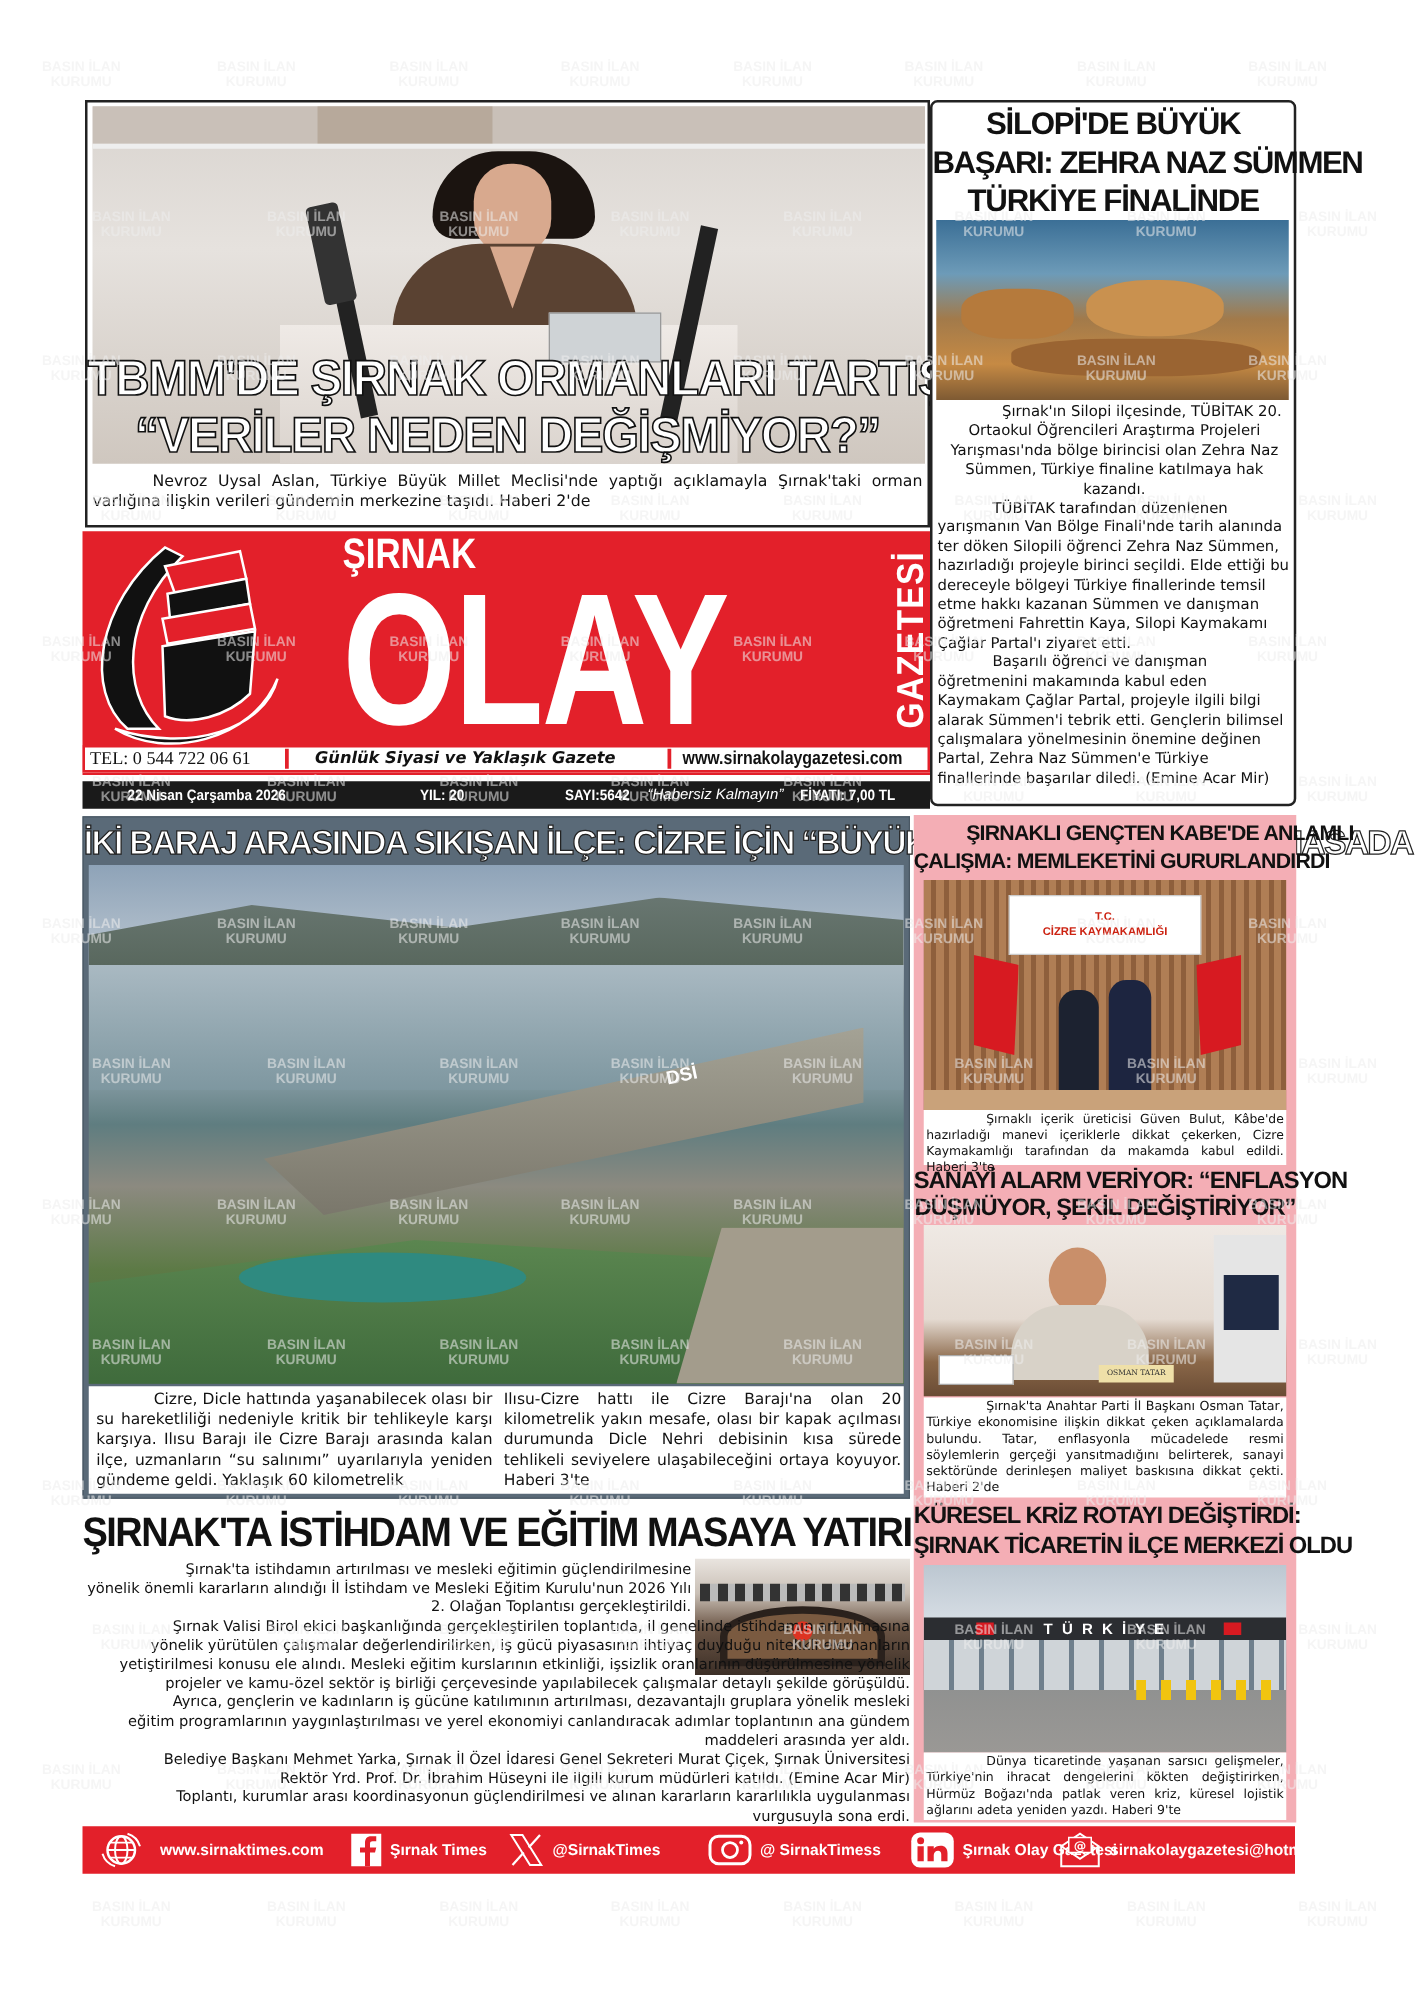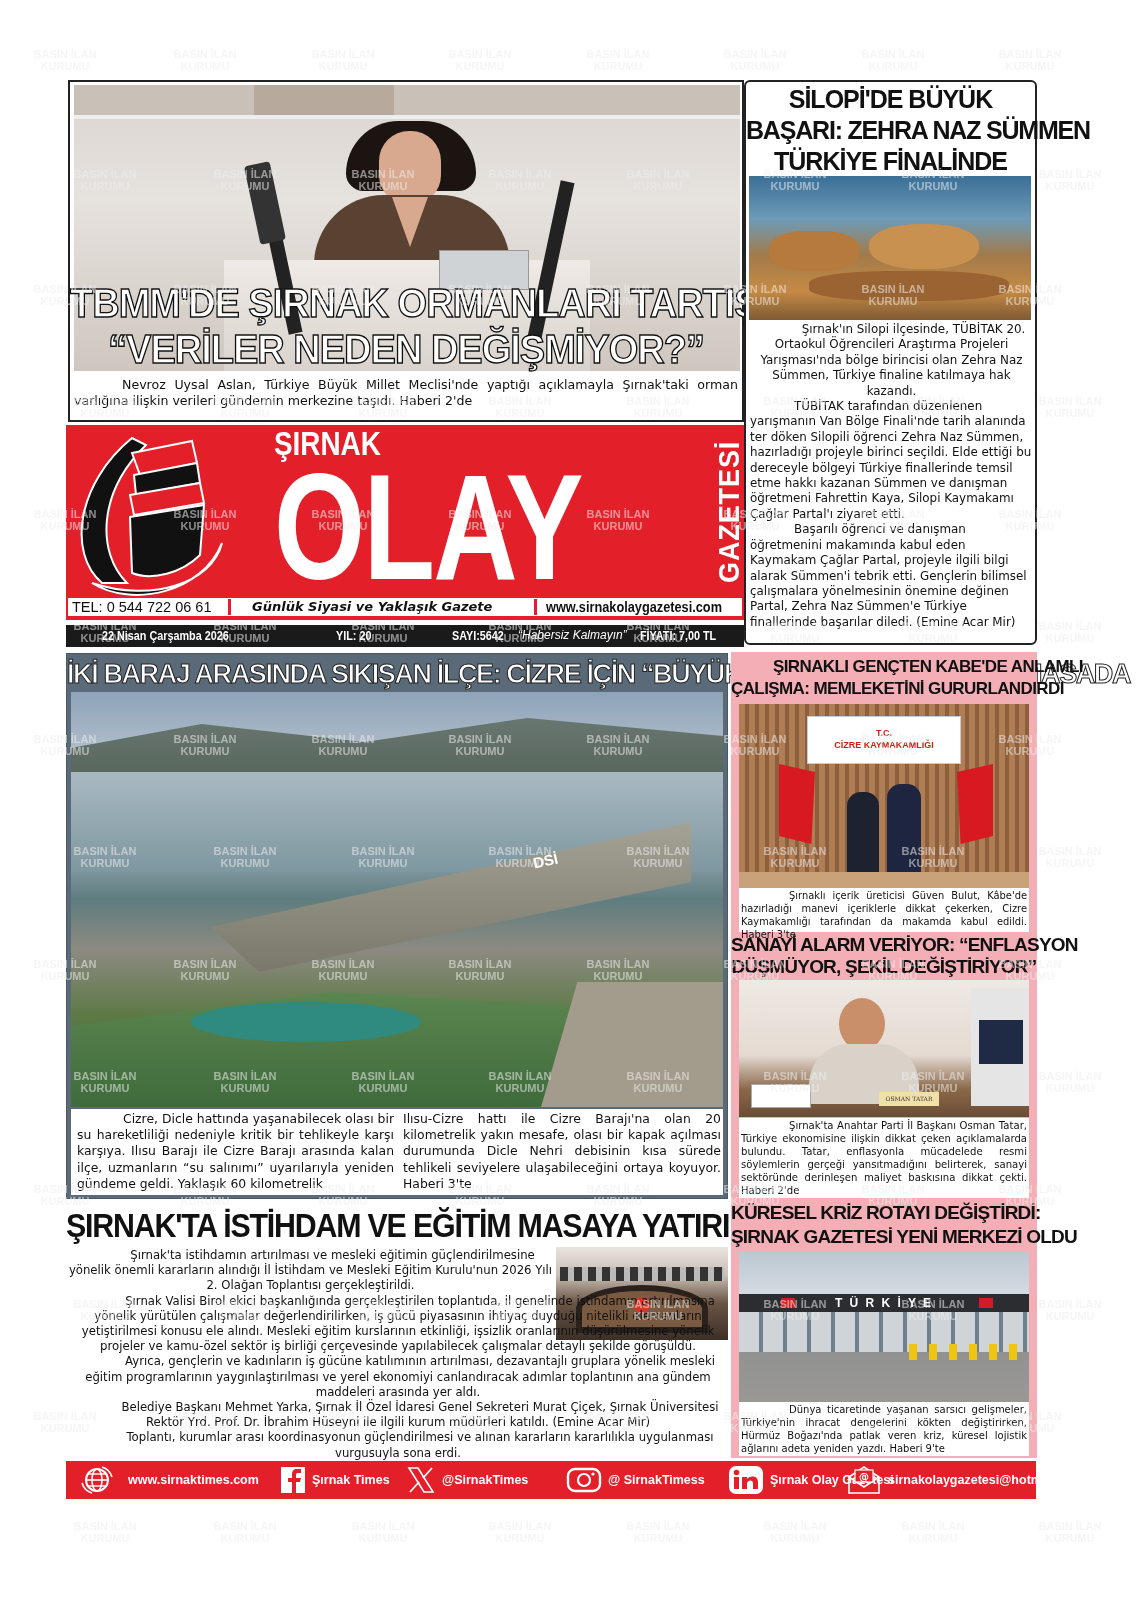--- a/index.html
+++ b/index.html
@@ -537,21 +537,21 @@
     <path d="M62 42 L125 30 L128 50 L64 62 Z" fill="#111" stroke="#fff" stroke-width="2"></path>
     <path d="M58 62 L128 50 L132 70 L62 82 Z" fill="#e3202a" stroke="#fff" stroke-width="2"></path>
     <path d="M58 84 L132 72 L128 122 C 110 140, 80 148, 60 140 Z" fill="#111" stroke="#fff" stroke-width="2"></path>
     <path d="M20 150 C 60 175, 130 160, 150 110 C 140 150, 80 170, 20 150 Z" fill="#111" stroke="#fff" stroke-width="2"></path>
   </svg>
   <div class="abs cond" style="left:208px;top:-2px;font-size:34px;line-height:40px;color:#fff;transform:scaleX(.82)">ŞIRNAK</div>
   <div class="abs cond" style="left:208px;top:32px;font-size:150px;line-height:140px;color:#fff;transform:scaleX(.78);letter-spacing:-2px">OLAY</div>
   <div class="abs cond" style="left:648px;top:158px;font-size:30px;line-height:30px;color:#fff;transform:rotate(-90deg) scaleX(.9);transform-origin:left top;letter-spacing:1px">GAZETESİ</div>
 </div>
 <div class="abs" id="masthead-strip">
-  <span class="abs" style="left:4px;top:0;font-family:Liberation Sans, sans-serif;font-size:14.5px;line-height:18px;color:#111">TEL: 0 544 722 06 61</span>
+  <span class="abs" style="left:4px;top:0;font-family:Liberation Serif, serif;font-size:14.5px;line-height:18px;color:#111">TEL: 0 544 722 06 61</span>
   <span class="abs" style="left:160px;top:1px;width:3px;height:16px;background:#e3202a"></span>
   <span class="abs" style="left:184px;top:0;font-family:'DejaVu Sans',sans-serif;font-style:italic;font-weight:bold;font-size:13px;line-height:18px;color:#111">Günlük Siyasi ve Yaklaşık Gazete</span>
   <span class="abs" style="left:466px;top:1px;width:3px;height:16px;background:#e3202a"></span>
   <span class="abs cond" style="left:478px;top:0;font-size:15px;line-height:18px;color:#111;transform:scaleX(.85)">www.sirnakolaygazetesi.com</span>
 </div>
 
 <div class="abs" id="dateline">
   <span class="abs cond" style="left:36px;top:3px;font-size:12px;line-height:16px;transform:scaleX(.9)">22 Nisan Çarşamba 2026</span>
   <span class="abs cond" style="left:270px;top:3px;font-size:12px;line-height:16px;transform:scaleX(.9)">YIL: 20</span>
   <span class="abs cond" style="left:386px;top:3px;font-size:12px;line-height:16px;transform:scaleX(.9)">SAYI:5642</span>
@@ -580,21 +580,21 @@
   </div>
 </div>
 
 <div class="abs" style="left:66px;top:1204px;width:664px;height:255px">
   <div class="abs cond" style="left:0;top:4px;font-size:33px;line-height:36px;color:#111;transform:scaleX(.92);letter-spacing:-1.3px">ŞIRNAK'TA İSTİHDAM VE EĞİTİM MASAYA YATIRILDI</div>
   <div class="abs photo" style="left:490px;top:43px;width:172px;height:93px;background:linear-gradient(180deg,#e9e4df 0%,#c9bfb5 30%,#6b5545 60%,#3c2f27 100%)">
     <div class="abs" style="left:20px;top:38px;width:132px;height:48px;border-radius:50% 50% 0 0;background:#7a5a40;border:6px solid #2a211c"></div>
     <div class="abs" style="left:78px;top:50px;width:16px;height:16px;border-radius:50%;background:#d32"></div>
     <div class="abs" style="left:4px;top:20px;width:164px;height:14px;background:repeating-linear-gradient(90deg,#333 0 8px,#bbb 8px 14px)"></div>
   </div>
-  <div class="abs txt" style="left:2px;top:44px;width:660px;font-size:11.7px;line-height:15.2px;text-align:center">
+  <div class="abs txt" style="left:2px;top:44px;width:660px;font-size:11.7px;line-height:15.2px;text-align:right">
     <p style="text-indent:44px;margin-right:175px">Şırnak'ta istihdamın artırılması ve mesleki eğitimin güçlendirilmesine yönelik önemli kararların alındığı İl İstihdam ve Mesleki Eğitim Kurulu'nun 2026 Yılı 2. Olağan Toplantısı gerçekleştirildi.</p>
     <p style="text-indent:44px">Şırnak Valisi Birol ekici başkanlığında gerçekleştirilen toplantıda, il genelinde istihdamın artırılmasına yönelik yürütülen çalışmalar değerlendirilirken, iş gücü piyasasının ihtiyaç duyduğu nitelikli elemanların yetiştirilmesi konusu ele alındı. Mesleki eğitim kurslarının etkinliği, işsizlik oranlarının düşürülmesine yönelik projeler ve kamu-özel sektör iş birliği çerçevesinde yapılabilecek çalışmalar detaylı şekilde görüşüldü.</p>
     <p style="text-indent:44px">Ayrıca, gençlerin ve kadınların iş gücüne katılımının artırılması, dezavantajlı gruplara yönelik mesleki eğitim programlarının yaygınlaştırılması ve yerel ekonomiyi canlandıracak adımlar toplantının ana gündem maddeleri arasında yer aldı.</p>
     <p style="text-indent:44px">Belediye Başkanı Mehmet Yarka, Şırnak İl Özel İdaresi Genel Sekreteri Murat Çiçek, Şırnak Üniversitesi Rektör Yrd. Prof. Dr. İbrahim Hüseyni ile ilgili kurum müdürleri katıldı. (Emine Acar Mir)</p>
     <p style="text-indent:44px">Toplantı, kurumlar arası koordinasyonun güçlendirilmesi ve alınan kararların kararlılıkla uygulanması vurgusuyla sona erdi.</p>
   </div>
 </div>
 
 <div class="abs" id="pink">
 
@@ -628,21 +628,21 @@
       <div class="abs" style="left:140px;top:112px;width:60px;height:14px;background:#efe0a8;font-family:'DejaVu Serif',serif;font-size:6px;line-height:14px;text-align:center;color:#333">OSMAN TATAR</div>
       <div class="abs" style="left:12px;top:104px;width:60px;height:24px;background:#fff;border:1px solid #aaa"></div>
     </div>
     <div class="abs pink-white txt" style="left:8px;top:184px;width:290px;height:80px;font-size:10.1px;line-height:13px;padding:1px 2px">
         <p style="text-indent:48px">Şırnak'ta Anahtar Parti İl Başkanı Osman Tatar, Türkiye ekonomisine ilişkin dikkat çeken açıklamalarda bulundu. Tatar, enflasyonla mücadelede resmi söylemlerin gerçeği yansıtmadığını belirterek, sanayi sektöründe derinleşen maliyet baskısına dikkat çekti. Haberi 2'de</p>
       </div>
   </div>
 
   <div class="abs" style="left:0;top:550px;width:306px;height:256px">
     <div class="abs cond" style="left:0;top:0;width:306px;text-align:center;font-size:19px;line-height:22px;color:#111;letter-spacing:-.8px">KÜRESEL KRİZ ROTAYI DEĞİŞTİRDİ:</div>
-    <div class="abs cond" style="left:0;top:24px;width:306px;text-align:center;font-size:19px;line-height:22px;color:#111;letter-spacing:-.8px">ŞIRNAK GAZETESİ YENİ MERKEZİ OLDU</div>
+    <div class="abs cond" style="left:0;top:24px;width:306px;text-align:center;font-size:19px;line-height:22px;color:#111;letter-spacing:-.8px">ŞIRNAK TİCARETİN İLÇE MERKEZİ OLDU</div>
     <div class="abs photo" style="left:8px;top:50px;width:290px;height:150px;background:linear-gradient(180deg,#bcc7d1 0%,#d6dde4 30%,#8d8f8f 55%,#9a9895 100%)">
       <div class="abs" style="left:0;top:42px;width:290px;height:18px;background:#2b2d31;color:#fff;font-family:'Liberation Sans',sans-serif;font-weight:bold;font-size:12px;line-height:18px;text-align:center;letter-spacing:2px">T Ü R K İ Y E</div>
       <div class="abs" style="left:42px;top:46px;width:14px;height:10px;background:#d71a21"></div>
       <div class="abs" style="left:240px;top:46px;width:14px;height:10px;background:#d71a21"></div>
       <div class="abs" style="left:0;top:60px;width:290px;height:40px;background:repeating-linear-gradient(90deg,#cfd4d8 0 20px,#6f7f8c 20px 24px)"></div>
       <div class="abs" style="left:170px;top:92px;width:110px;height:16px;background:repeating-linear-gradient(90deg,#f1c40f 0 8px,transparent 8px 20px)"></div>
     </div>
     <div class="abs pink-white txt" style="left:8px;top:200px;width:290px;height:54px;font-size:10px;line-height:13px;padding:1px 2px">
         <p style="text-indent:48px">Dünya ticaretinde yaşanan sarsıcı gelişmeler, Türkiye'nin ihracat dengelerini kökten değiştirirken, Hürmüz Boğazı'nda patlak veren kriz, küresel lojistik ağlarını adeta yeniden yazdı. Haberi 9'te</p>
       </div>

